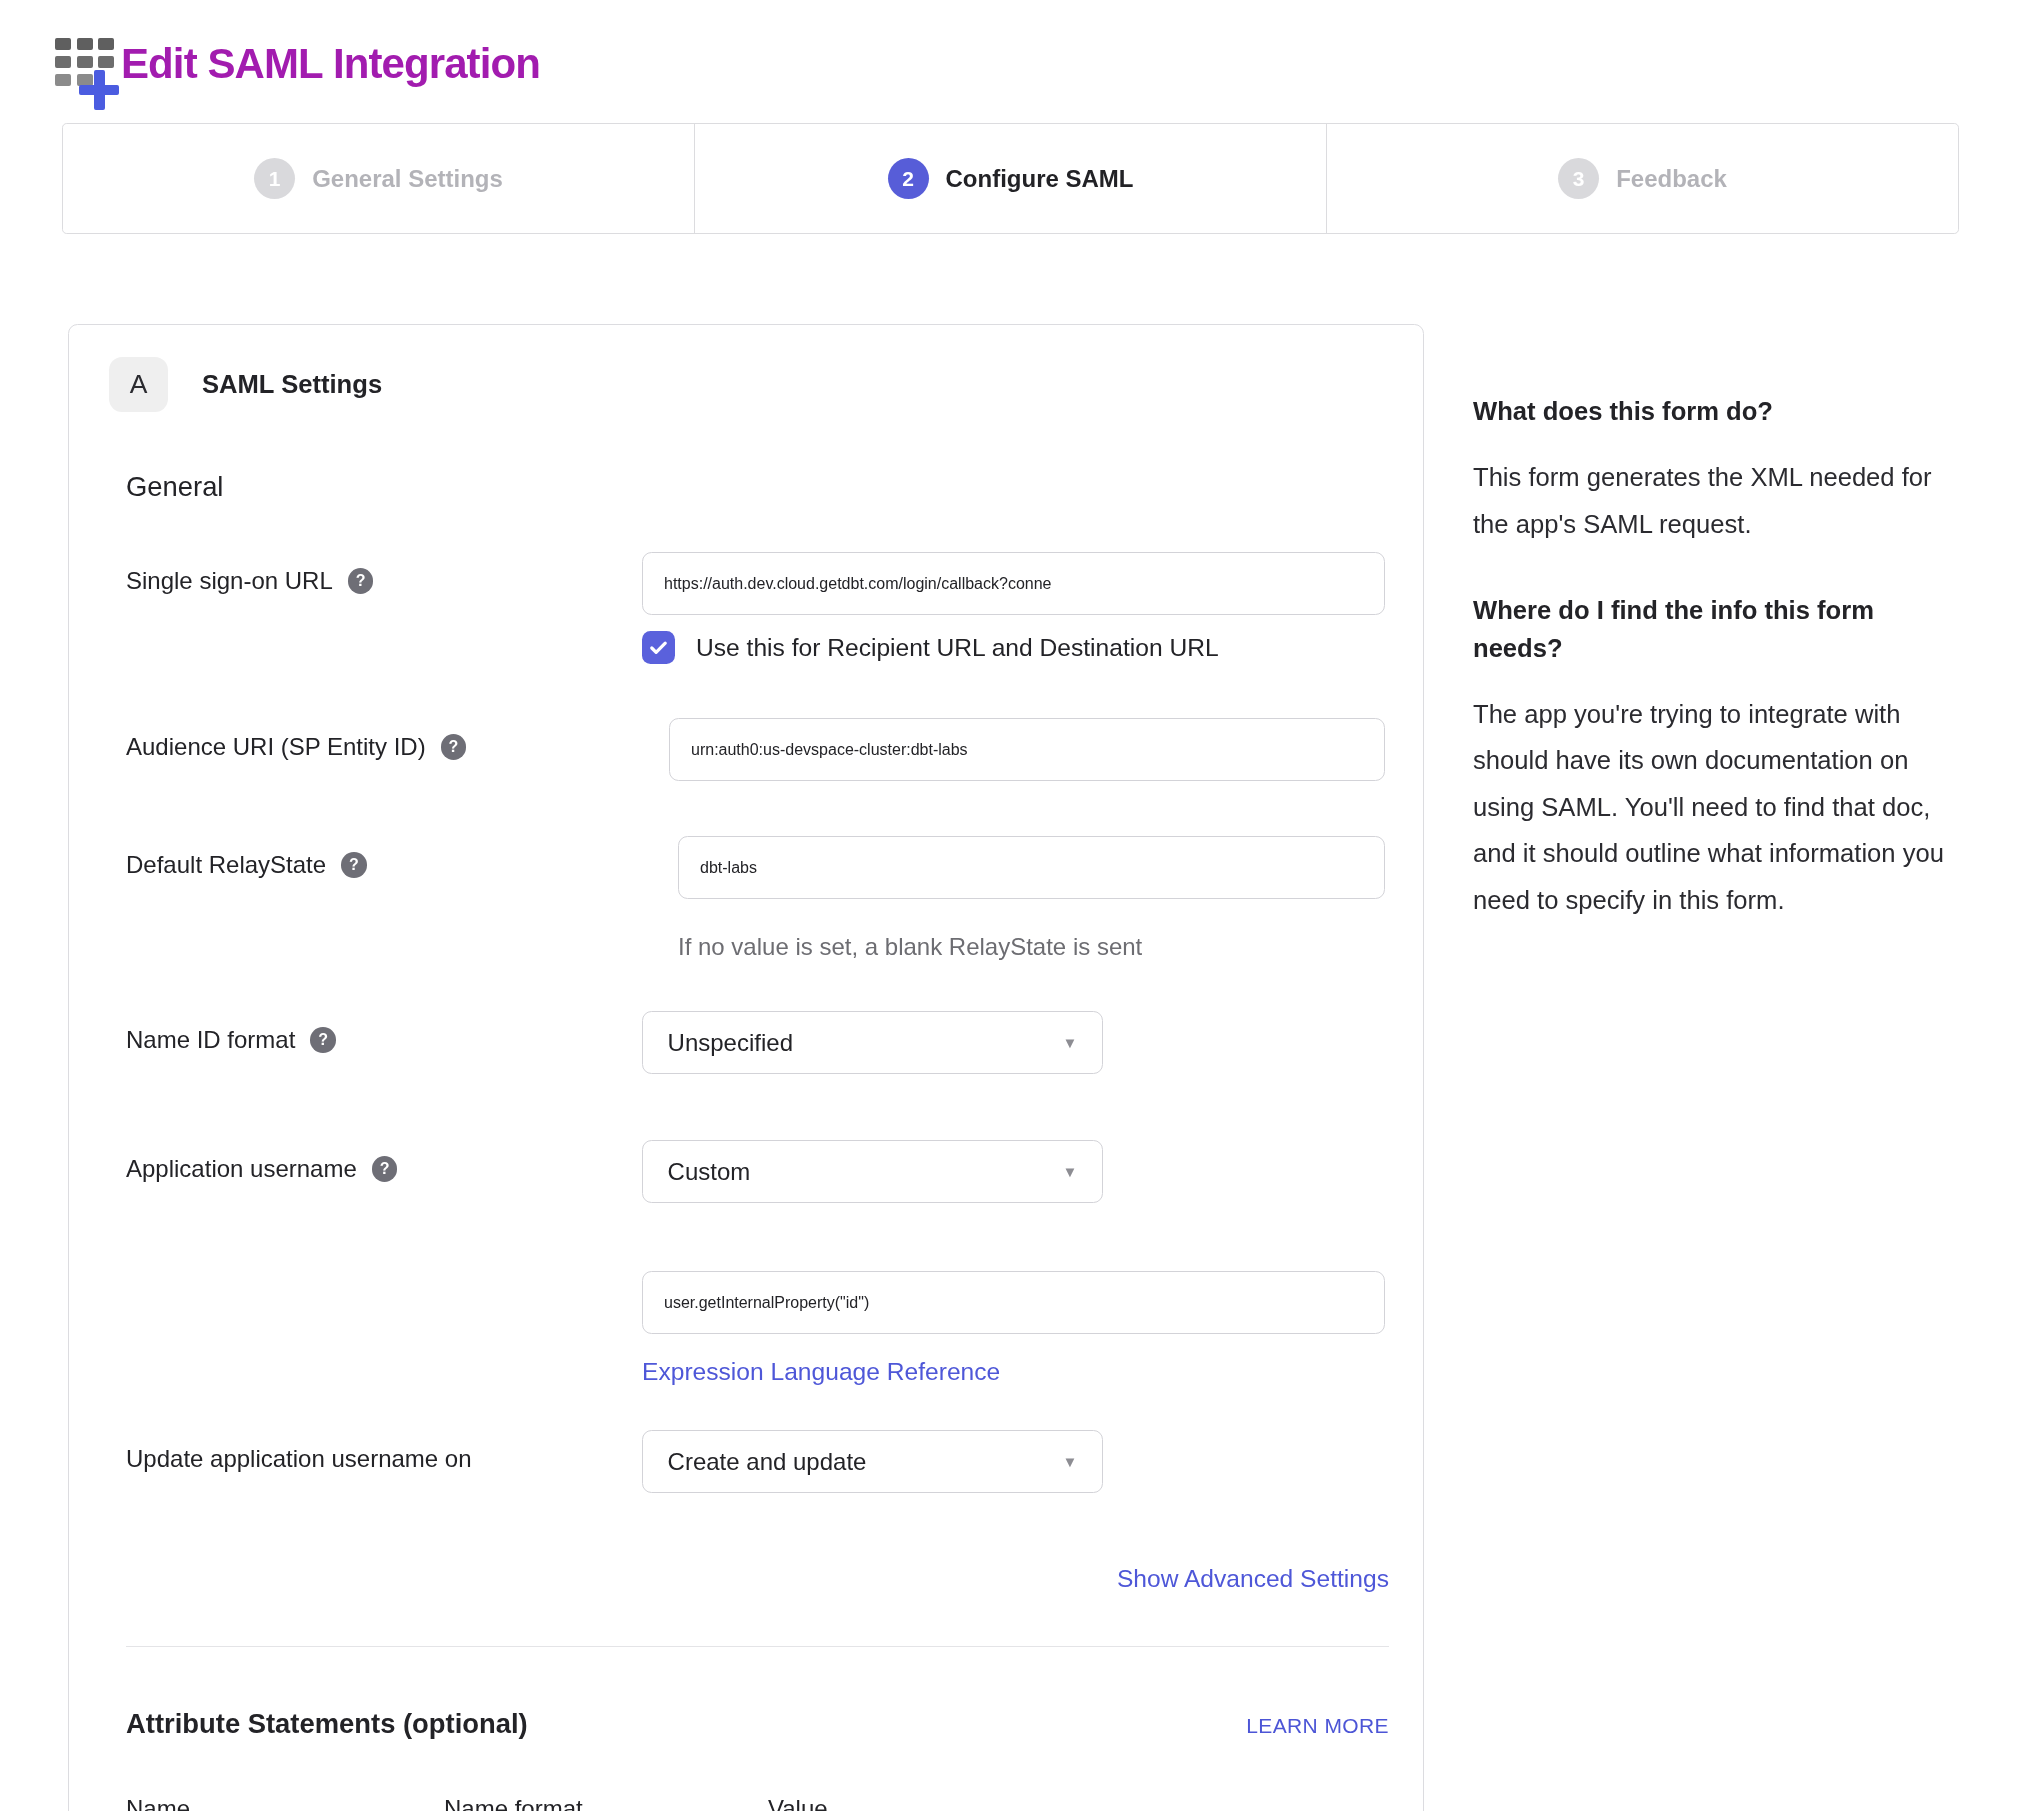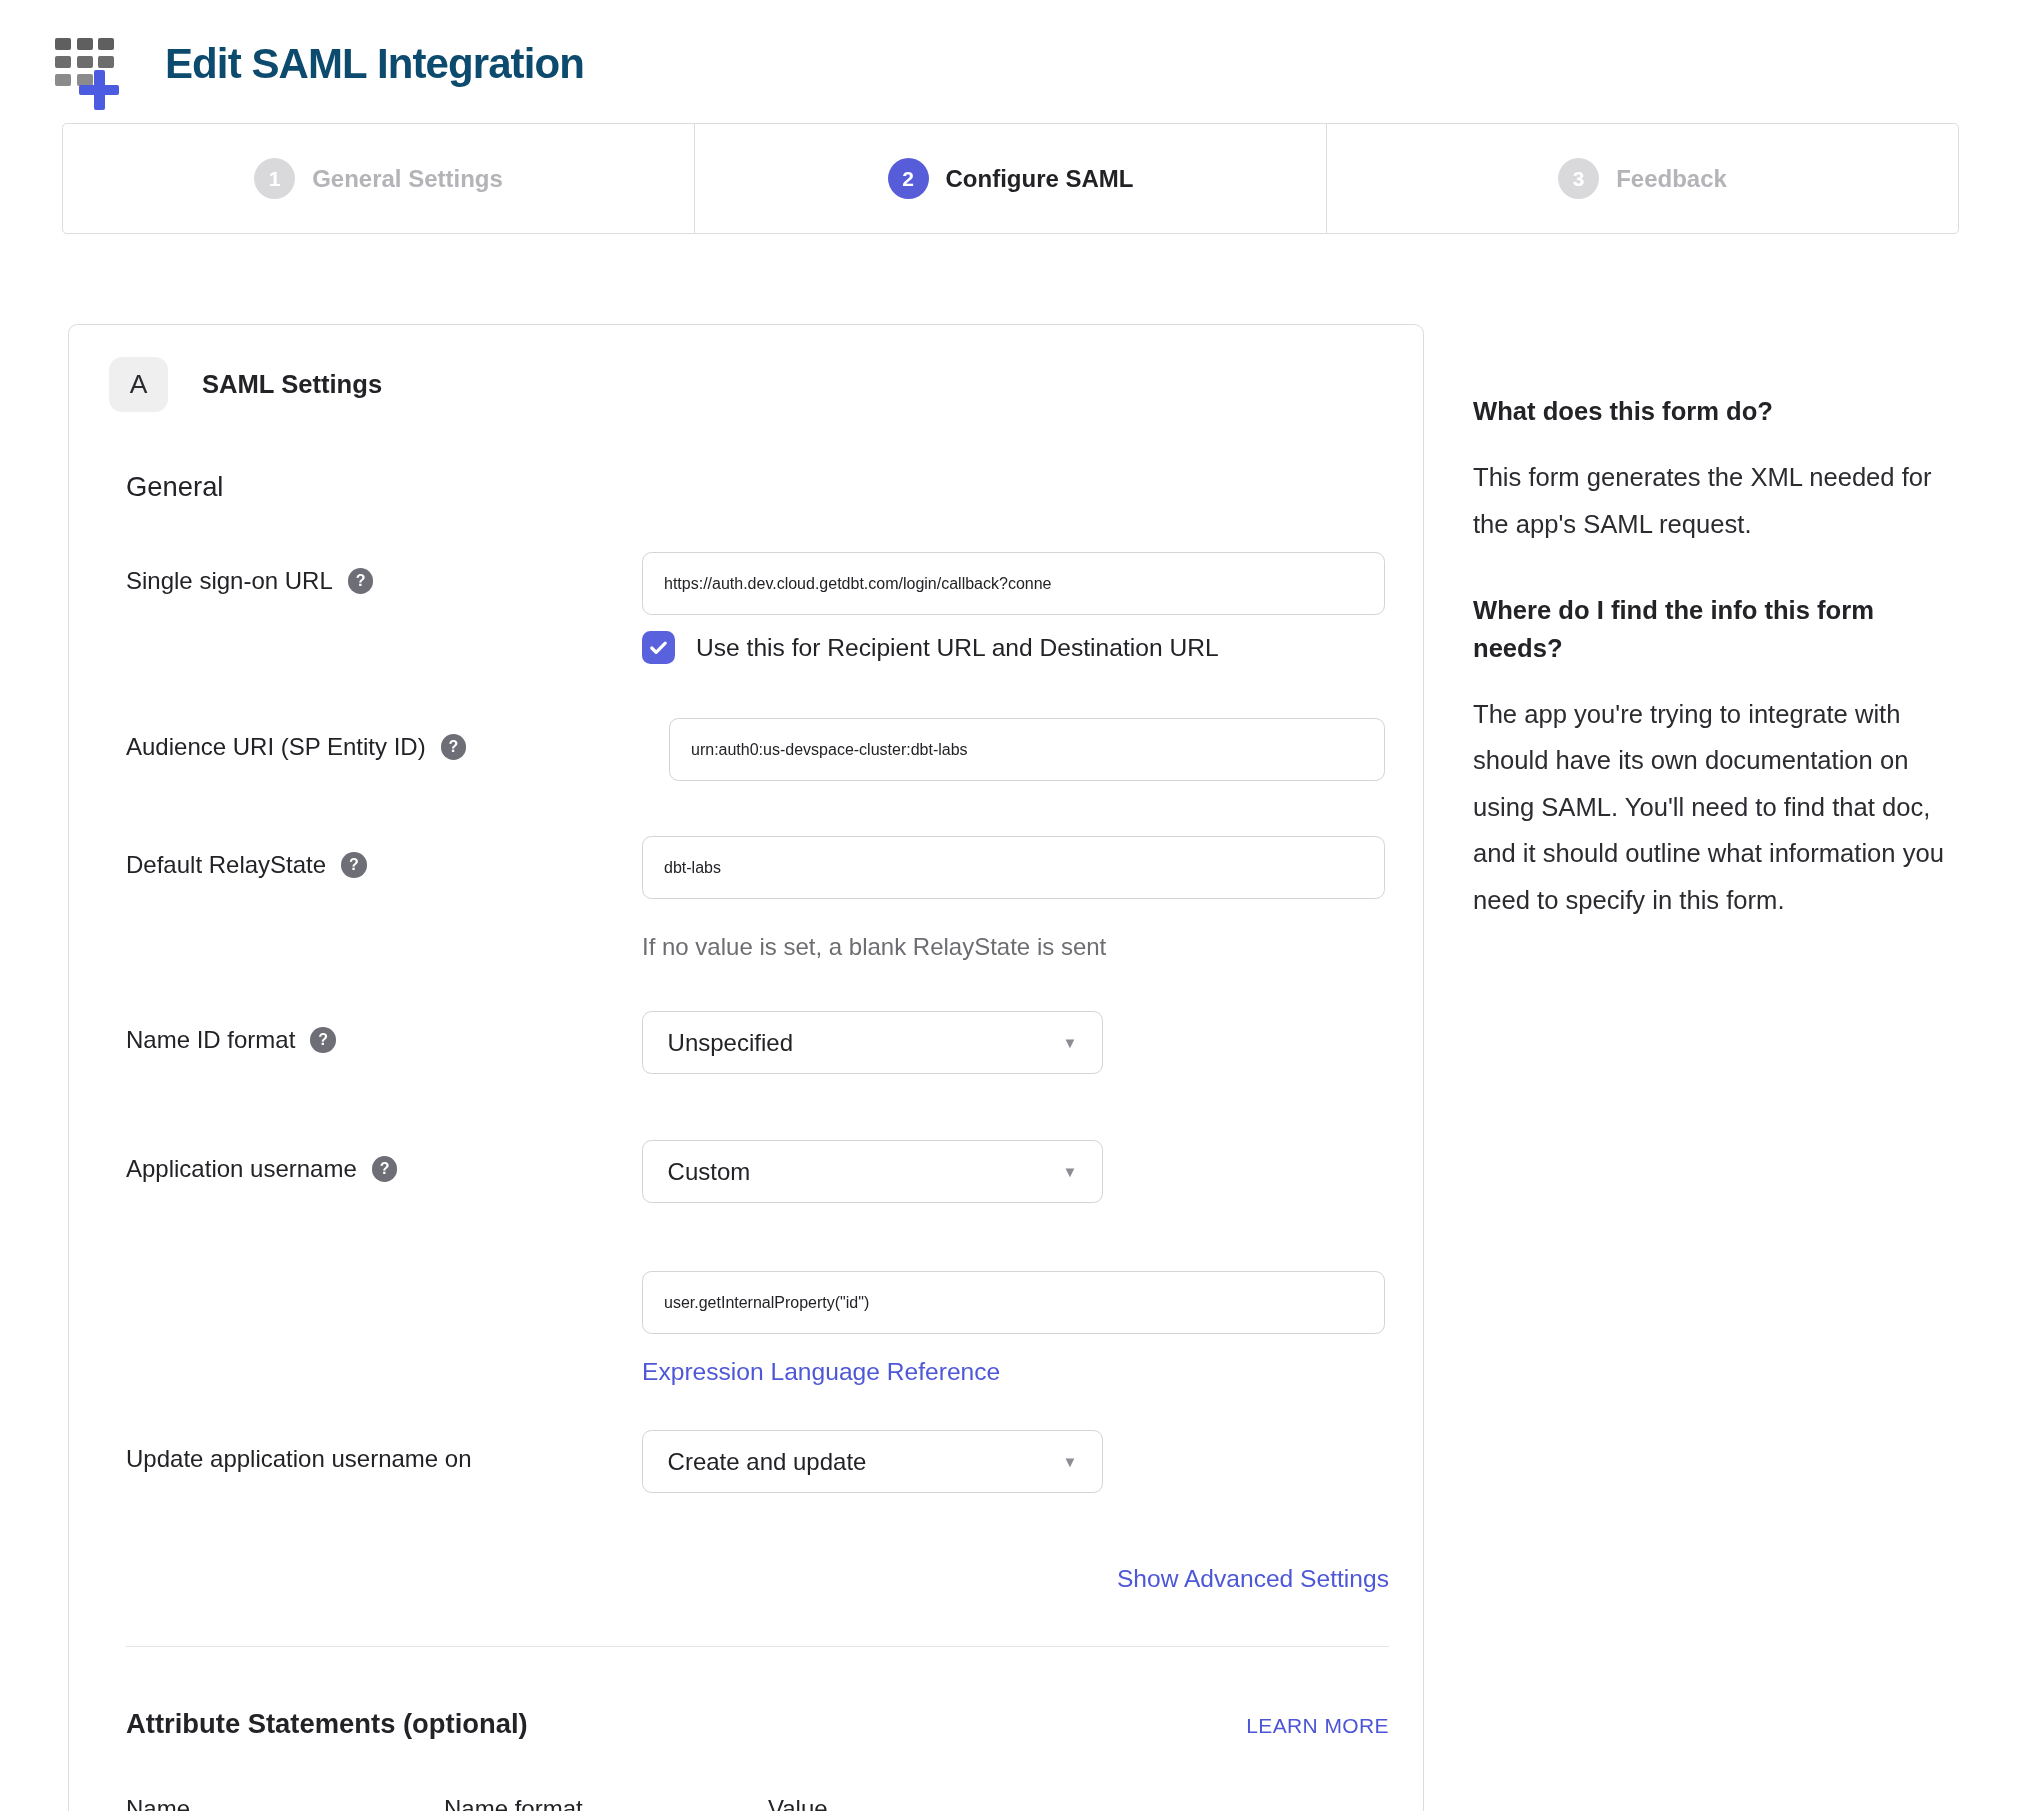--- a/index.html
+++ b/index.html
@@ -16,21 +16,21 @@
   .app-icon .grid { display: grid; grid-template-columns: repeat(3, 16px); grid-auto-rows: 12.3px; gap: 5.7px; }
   .app-icon .cell { border-radius: 1.9px; }
   .app-icon .r1 { background: #5f5f5f; }
   .app-icon .r2 { background: #6d6d6d; }
   .app-icon .r3 { background: #8b8b8b; }
   .app-icon .hidden-cell { background: transparent; }
   .plus { position: absolute; right: 1.9px; bottom: -13.2px; width: 40px; height: 40px; }
   .plus span { position: absolute; background: #4b5ce0; border-radius: 1.9px; }
   .plus .v { left: 15px; top: 0; width: 10.4px; height: 40px; }
   .plus .h { left: 0; top: 15px; width: 40px; height: 10.4px; }
-  .page-title { font-size: 42px; font-weight: 700; letter-spacing: -0.9px; color: #0c4a6e; margin-left: 44px; }
+  .page-title { font-size: 42px; font-weight: 700; letter-spacing: -0.9px; color: #a21caf; }
 
   
   .stepper {
     margin: 26.5px 62px 0 62px;
     border: 0.9px solid #dcdcdf; border-radius: 4.7px;
     display: flex; height: 111px; background: #fff;
   }
   .step { flex: 1; display: flex; align-items: center; justify-content: center; gap: 17px; }
   .step + .step { border-left: 0.9px solid #dcdcdf; }
   .step-circle {
@@ -94,21 +94,21 @@
     display: flex; align-items: center; justify-content: center;
   }
   .check-label { font-size: 24.6px; color: #232327; }
 
   .hint { margin-top: 34px; font-size: 24px; color: #6d6d72; }
   .link { color: #4e57d8; font-size: 24.6px; text-decoration: none; cursor: pointer; }
   .expr-link { display: inline-block; margin-top: 24px; }
 
   .row-sso   { margin-top: 49px; }
   .row-aud   { margin-top: 54px; gap: 27px; }
-  .row-relay { margin-top: 55px; }
+  .row-relay { margin-top: 55px; gap: 36px; }
   .row-nameid{ margin-top: 50px; }
   .row-appun { margin-top: 66px; }
   .row-custom{ margin-top: 68px; }
   .row-update{ margin-top: 44px; }
 
   .advanced-row { margin: 72px 0 0 17px; width: 1263px; text-align: right; }
   .divider { margin: 53px 0 0 17px; width: 1263px; border-top: 0.9px solid #e4e4e7; }
 
   .attr-head { margin: 61px 0 0 17px; width: 1263px; display: flex; align-items: baseline; justify-content: space-between; }
   .attr-title { font-size: 27.4px; font-weight: 700; color: #232327; }

